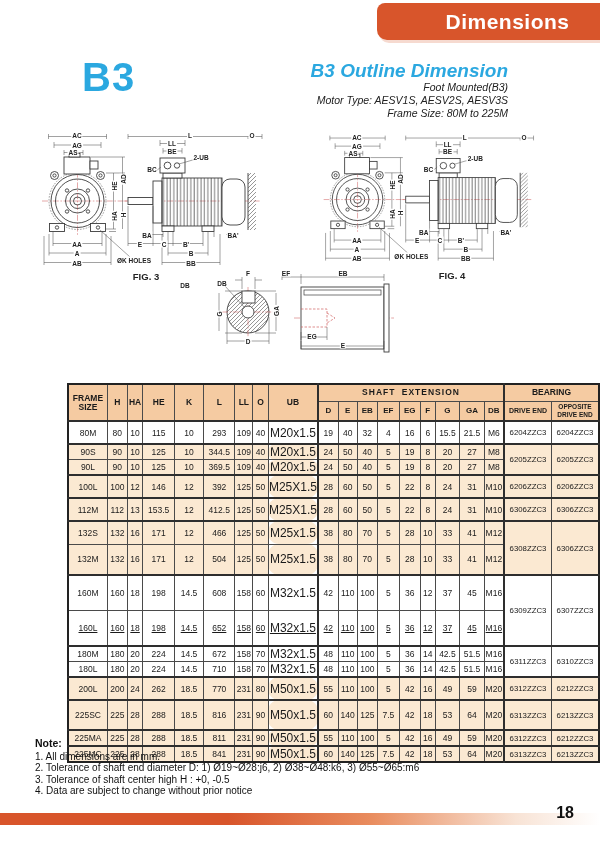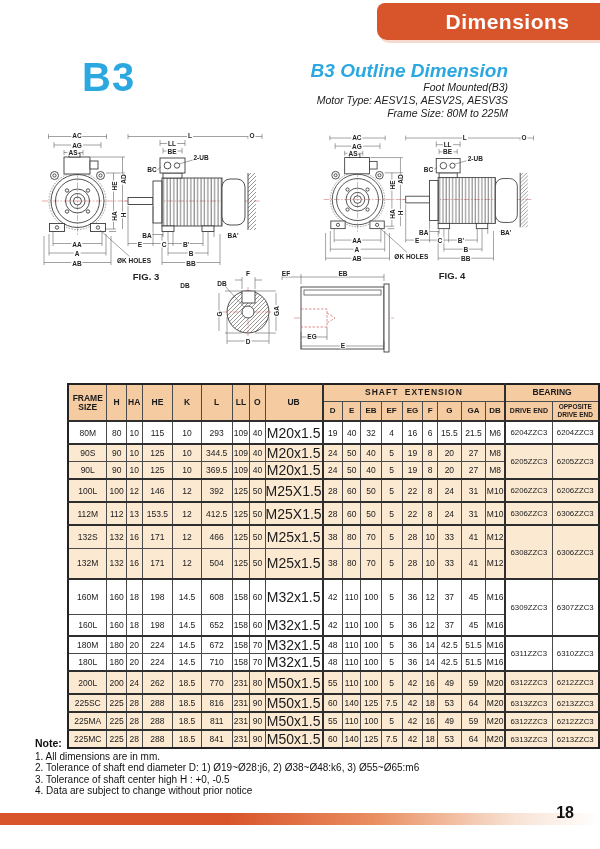--- a/index.html
+++ b/index.html
@@ -31,21 +31,21 @@
   table{border-collapse:collapse;table-layout:fixed;margin-left:32px;}
   th,td{border:1px solid #4a4a4a;text-align:center;vertical-align:middle;overflow:hidden;
         padding:0;font-size:8.5px;}
   table{border:2px solid #222;}
   thead th{background:#f5cba2;font-weight:bold;font-size:8px;line-height:9px;}
   thead tr.r1 th{font-size:8.5px;}
   th.frame{font-size:7.5px;line-height:8.5px;}
   th.shaftspan{letter-spacing:1px;word-spacing:3px;border-bottom:1px solid #4a4a4a;}
   th.opp{font-size:6.5px;line-height:7.5px;}
   th.drv{font-size:7px;}
-  td.ub{font-size:14px;}
+  td.ub{font-size:12px;border-radius:11px;}
   td.brg{font-size:7.8px;}
   tr.p td{background:#fbe9d2;}
   tr.w td{background:#ffffff;}
   tr.gt td{border-top:2px solid #2e2e2e;}
   .vthick{border-left:2px solid #2e2e2e !important;}
   thead th.vthick{border-left:2px solid #2e2e2e;}
   thead tr.r1{height:17px;}thead tr.r2{height:20px;}
   
   #notes{position:absolute;left:35px;top:738px;font-size:10px;line-height:11.5px;color:#111;}
   #notes .nt{font-weight:bold;font-size:10.5px;margin-bottom:1px;}
@@ -456,21 +456,21 @@
           <td>100</td>
           <td>5</td>
           <td>36</td>
           <td>12</td>
           <td>37</td>
           <td>45</td>
           <td>M16</td>
           <td class="brg vthick" rowspan="2">6309ZZC3</td>
           <td class="brg" rowspan="2">6307ZZC3</td>
         </tr>
-        <tr class="w" style="height: 22px;">
+        <tr class="w" style="height: 36px; text-decoration: underline;">
           <td>160L</td>
           <td>160</td>
           <td>18</td>
           <td>198</td>
           <td>14.5</td>
           <td>652</td>
           <td>158</td>
           <td>60</td>
           <td class="ub">M32x1.5</td>
           <td class="vthick">42</td>
@@ -540,21 +540,21 @@
           <td>100</td>
           <td>5</td>
           <td>42</td>
           <td>16</td>
           <td>49</td>
           <td>59</td>
           <td>M20</td>
           <td class="brg vthick">6312ZZC3</td>
           <td class="brg">6212ZZC3</td>
         </tr>
-        <tr class="p gt" style="height: 17px;">
+        <tr class="p gt" style="height: 30px;">
           <td>225SC</td>
           <td>225</td>
           <td>28</td>
           <td>288</td>
           <td>18.5</td>
           <td>816</td>
           <td>231</td>
           <td>90</td>
           <td class="ub">M50x1.5</td>
           <td class="vthick">60</td>

